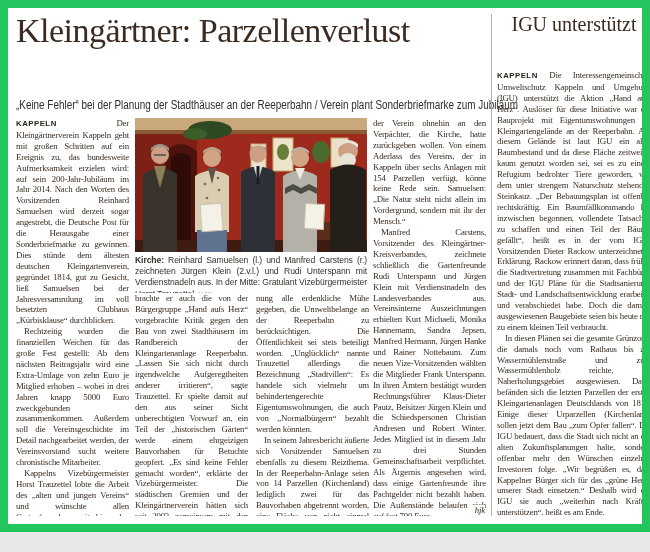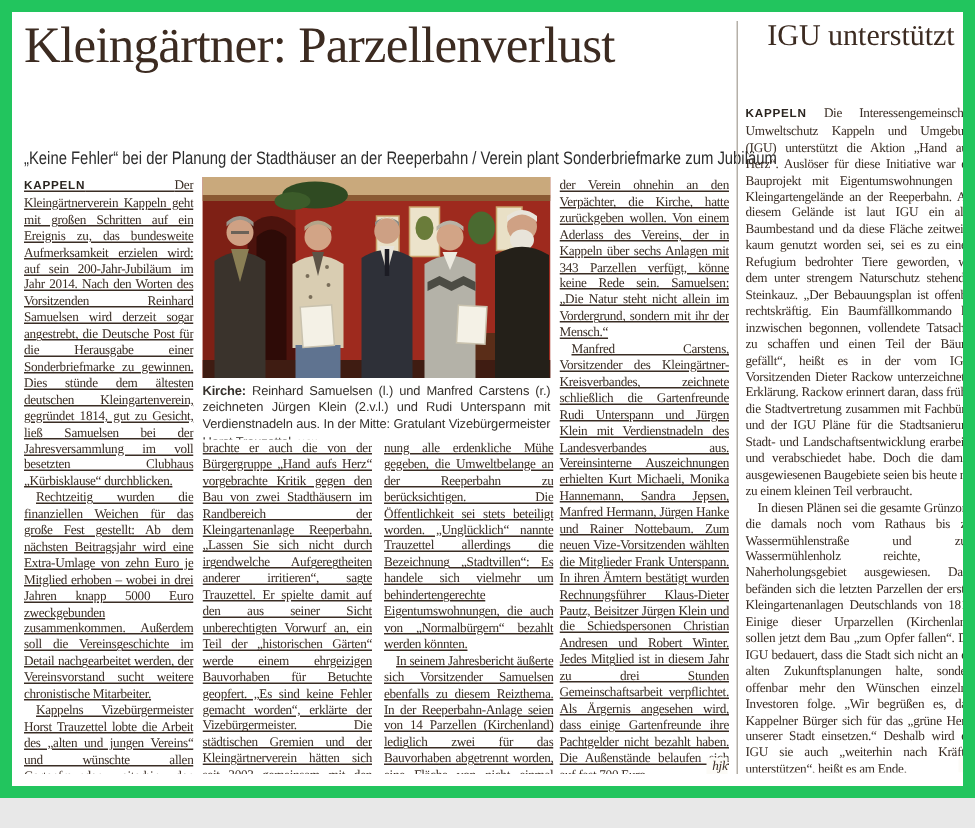--- a/index.html
+++ b/index.html
@@ -17,21 +17,21 @@
     position:absolute; left:8px; top:90px; width:572px;
     transform:scaleX(0.825); transform-origin:left top;
     font-family:"Liberation Sans", sans-serif; font-size:12px; color:#2d2d2d;
     white-space:nowrap;
   }
   .col {
     position:absolute; width:113px; text-align:justify;
     font-size:8.8px; line-height:10.9px; letter-spacing:-0.2px;
     overflow:hidden; hyphens:auto;
   }
-  .col p { margin:0;text-decoration:underline; }
+  .col p { margin:0; }
   .col p + p { text-indent:8px; }
   .col-1 { left:8px;   top:110px; height:398px; }
   .col-2 { left:127px; top:285px; height:223px; }
   .col-3 { left:248px; top:285px; height:223px; }
   .col-4 { left:365px; top:110px; height:398px; }
   .dateline {
     font-family:"Liberation Sans", sans-serif; font-weight:bold;
     font-size:7.8px; letter-spacing:0.5px; color:#2a241f;
   }
   .byline {
@@ -148,21 +148,21 @@
   <div class="col col-2">
     <p>brachte er auch die von der Bürgergruppe „Hand aufs Herz“ vorgebrachte Kritik gegen den Bau von zwei Stadthäusern im Randbereich der Kleingartenanlage Reeperbahn. „Lassen Sie sich nicht durch irgendwelche Aufgeregtheiten anderer irritieren“, sagte Trauzettel. Er spielte damit auf den aus seiner Sicht unberechtigten Vorwurf an, ein Teil der „historischen Gärten“ werde einem ehrgeizigen Bauvorhaben für Betuchte geopfert. „Es sind keine Fehler gemacht worden“, erklärte der Vizebürgermeister. Die städtischen Gremien und der Kleingärtnerverein hätten sich seit 2003 gemeinsam mit den Behörden im Zuge der Bauleitpla-</p>
   </div>
 
   <div class="col col-3">
     <p>nung alle erdenkliche Mühe gegeben, die Umweltbelange an der Reeperbahn zu berücksichtigen. Die Öffentlichkeit sei stets beteiligt worden. „Unglücklich“ nannte Trauzettel allerdings die Bezeichnung „Stadtvillen“: Es handele sich vielmehr um behindertengerechte Eigentumswohnungen, die auch von „Normalbürgern“ bezahlt werden könnten.</p>
     <p>In seinem Jahresbericht äußerte sich Vorsitzender Samuelsen ebenfalls zu diesem Reizthema. In der Reeperbahn-Anlage seien von 14 Parzellen (Kirchenland) lediglich zwei für das Bauvorhaben abgetrennt worden, eine Fläche von nicht einmal 3000 Quadratmetern, die</p>
   </div>
 
   <div class="col col-4">
-    <p>der Verein ohnehin an den Verpächter, die Kirche, hatte zurückgeben wollen. Von einem Aderlass des Vereins, der in Kappeln über sechs Anlagen mit 343 Parzellen verfügt, könne keine Rede sein. Samuelsen: „Die Natur steht nicht allein im Vordergrund, sondern mit ihr der Mensch.“</p>
+    <p>der Verein ohnehin an den Verpächter, die Kirche, hatte zurückgeben wollen. Von einem Aderlass des Vereins, der in Kappeln über sechs Anlagen mit 154 Parzellen verfügt, könne keine Rede sein. Samuelsen: „Die Natur steht nicht allein im Vordergrund, sondern mit ihr der Mensch.“</p>
     <p>Manfred Carstens, Vorsitzender des Kleingärtner-Kreisverbandes, zeichnete schließlich die Gartenfreunde Rudi Unterspann und Jürgen Klein mit Verdienstnadeln des Landesverbandes aus. Vereinsinterne Auszeichnungen erhielten Kurt Michaeli, Monika Hannemann, Sandra Jepsen, Manfred Hermann, Jürgen Hanke und Rainer Nottebaum. Zum neuen Vize-Vorsitzenden wählten die Mitglieder Frank Unterspann. In ihren Ämtern bestätigt wurden Rechnungsführer Klaus-Dieter Pautz, Beisitzer Jürgen Klein und die Schiedspersonen Christian Andresen und Robert Winter. Jedes Mitglied ist in diesem Jahr zu drei Stunden Gemeinschaftsarbeit verpflichtet. Als Ärgernis angesehen wird, dass einige Gartenfreunde ihre Pachtgelder nicht bezahlt haben. Die Außenstände belaufen sich auf fast 700 Euro.</p>
     <span class="byline">hjk</span>
   </div>
 
   <div class="vrule"></div>
 
   <div class="side-title">
     <div>IGU unterstützt</div>
   </div>
 

